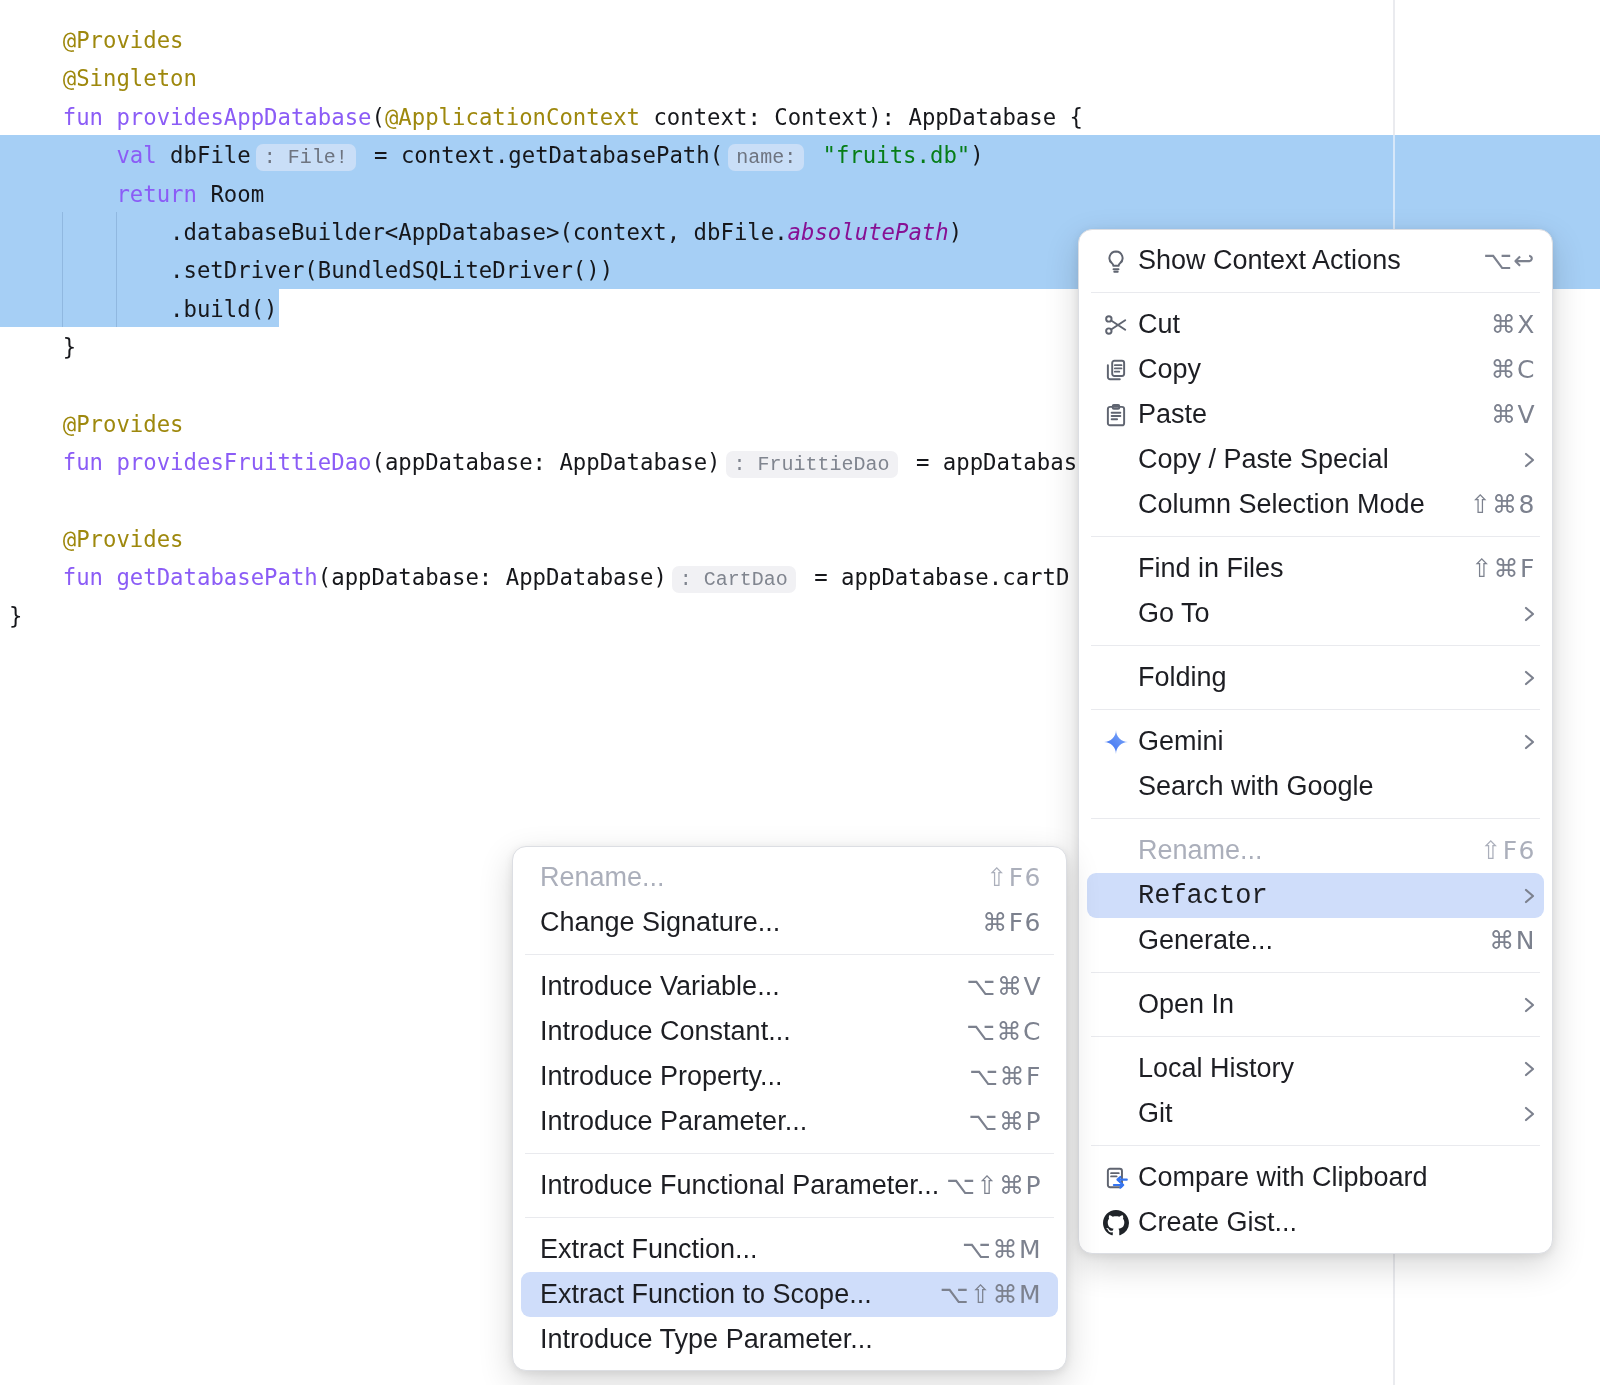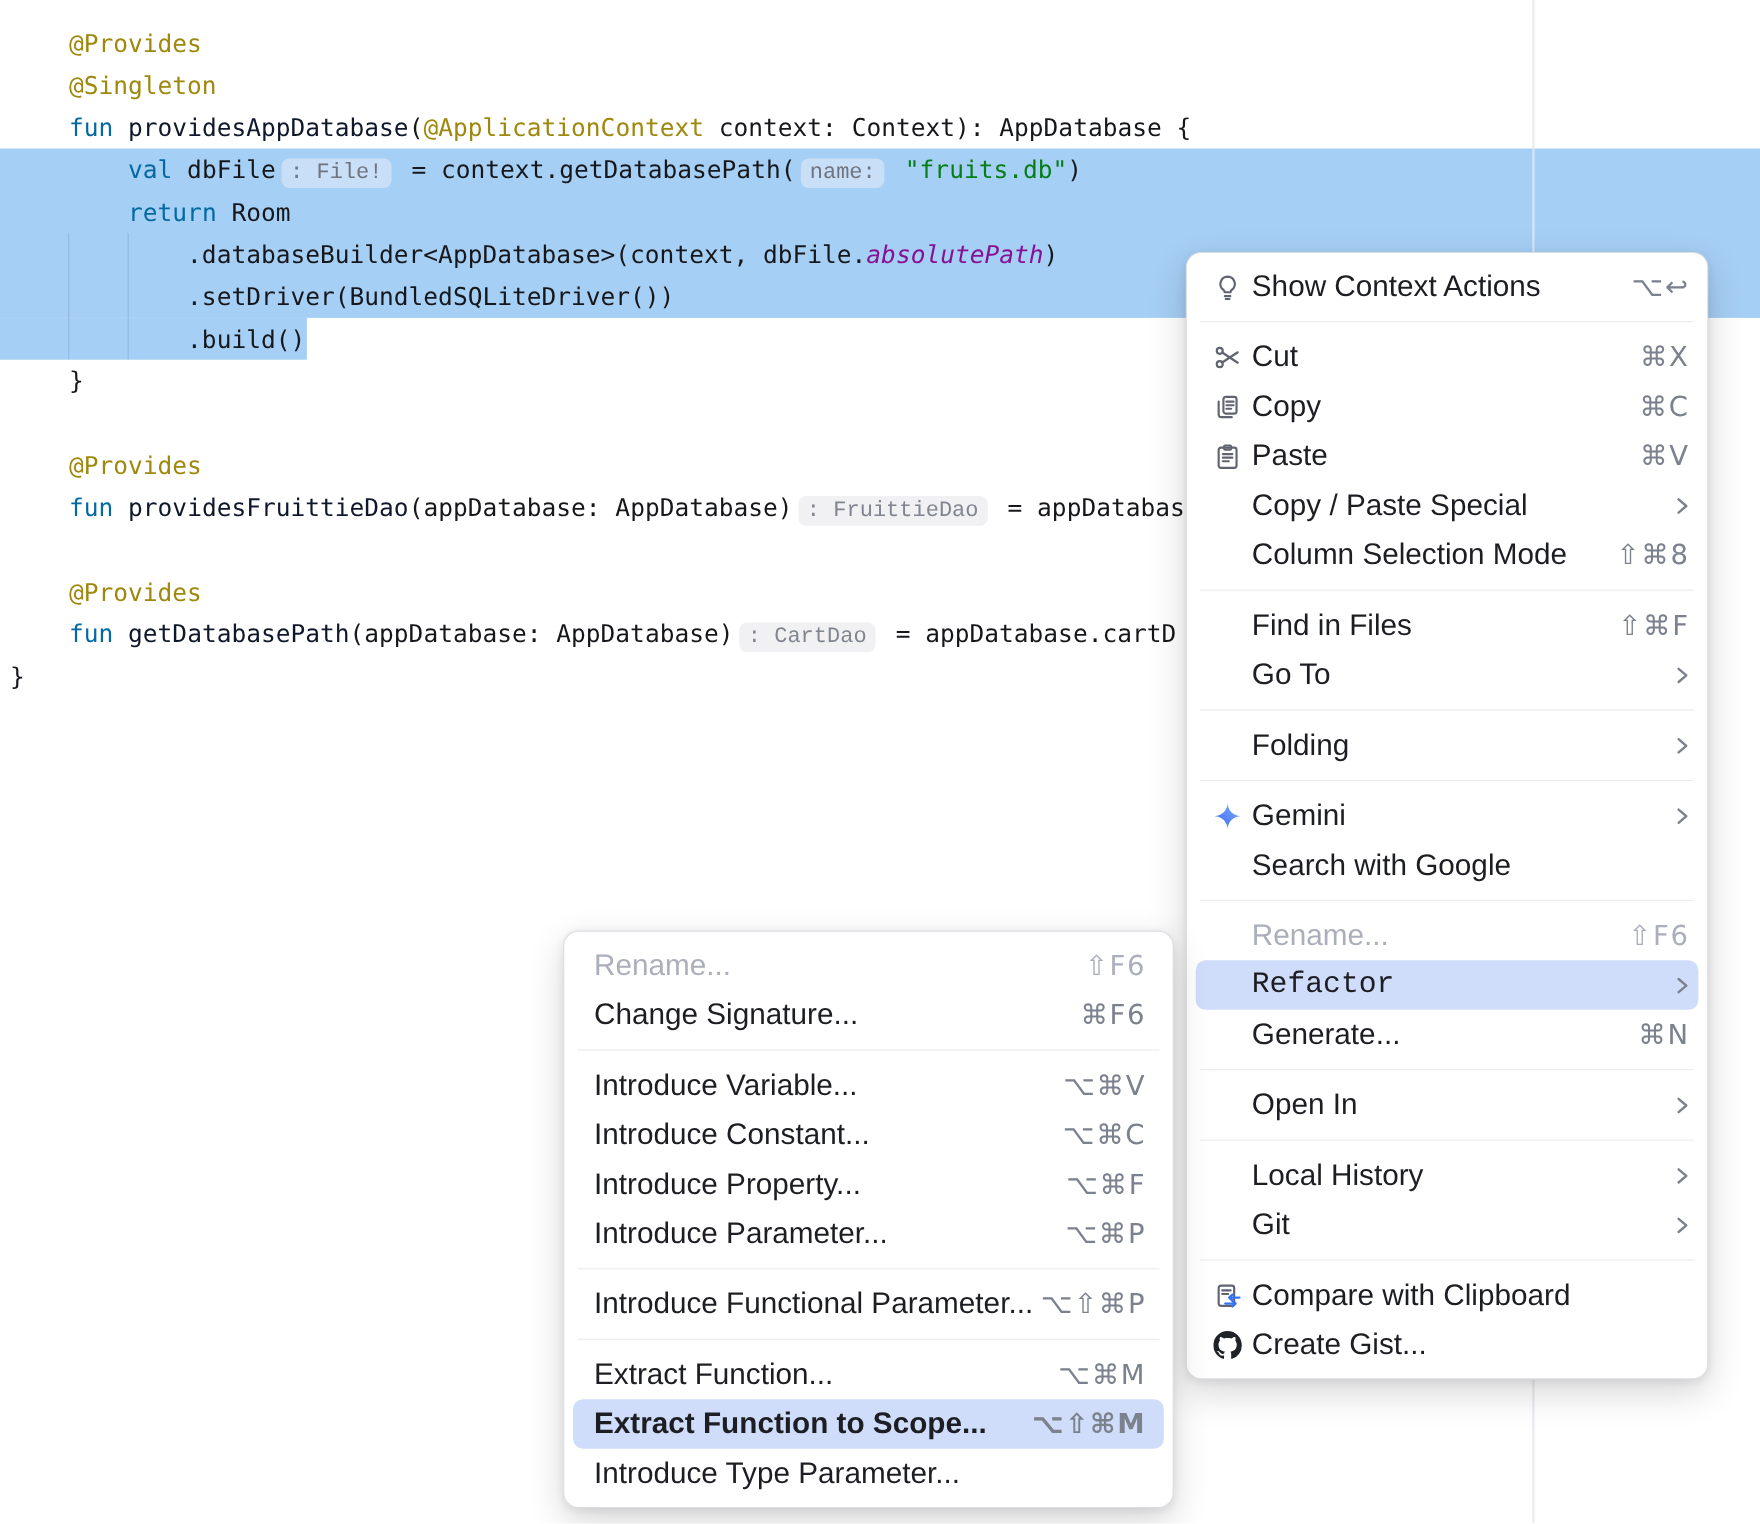--- a/index.html
+++ b/index.html
@@ -16,40 +16,40 @@
   #guide-top{left:1393px;top:0;height:135px;background:#EAEBEF;}
   #guide-mid{left:1393px;top:135px;height:161px;background:#D6E7F9;}
   #guide-bot{left:1393px;top:296px;height:1089px;background:#EAEBEF;}
   .iguide{position:absolute;width:1.5px;top:212px;height:115px;background:rgba(30,70,120,0.16);z-index:2;}
   #ig1{left:61.5px;} #ig2{left:115.5px;}
   #code{position:absolute;left:0;top:20px;right:0;z-index:3;margin:1px;}
   .code-line{
     white-space:pre;height:38.4px;line-height:38.4px;padding-left:8px;
     font-family:"DejaVu Sans Mono",monospace;font-size:22.3px;color:#16171B;
   }
-  .pl{color:#16171B}.kw{color:#0369a1}.ann{color:#9E880D}.fn{color:#0f172a}
+  .pl{color:#16171B}.kw{color:#8b5cf6}.ann{color:#9E880D}.fn{color:#8b5cf6}
   .str{color:#067D17}.prop{color:#871094;font-style:italic}
   .hint,.hint-sel{
     font-family:Liberation Mono, monospace;font-size:20px;color:#80858F;
     background:#F1F1F4;border-radius:7px;padding:2px 8px;margin:0 5px;
   }
   .hint-sel{background:#C9DEF7;color:#6E7480;}
   
   .menu{
     position:absolute;background:#ffffff;border:1px solid #DCDEE3;border-radius:14px;
     box-shadow:0 12px 34px rgba(0,0,0,0.16),0 2px 8px rgba(0,0,0,0.08);
     padding:8px 0;box-sizing:border-box;
   }
   #ctx-menu{left:1078px;top:229px;width:475px;z-index:10;}
   #sub-menu{left:512px;top:846px;width:555px;z-index:11;}
   .mi{display:flex;align-items:center;height:45px;padding:0 16px 0 23px;box-sizing:border-box;}
   #sub-menu .mi{padding:0 24px 0 27px;}
   .mi.hl{background:#CFDDFA;border-radius:9px;margin:0 8px;}
   #ctx-menu .mi.hl{padding-left:15px;padding-right:8px;font-family:Liberation Mono, monospace;}
-  #sub-menu .mi.hl{padding-left:19px;padding-right:16px;font-weight:bold;}
+  #sub-menu .mi.hl{padding-left:19px;padding-right:16px;}
   .ico{width:27px;height:27px;margin-right:9px;flex:none;display:flex;align-items:center;justify-content:center;}
   .lbl{font-size:27px;color:#1D1E23;white-space:nowrap;}
   .mi.dis .lbl,.mi.dis .sc{color:#ABAFBB;}
   .sc{margin-left:auto;font-family:"DejaVu Sans",sans-serif;font-size:25px;color:#7C818E;letter-spacing:1.5px;white-space:nowrap;}
   .chev{margin-left:auto;display:flex;align-items:center;}
   .sep{height:1px;background:#E9EAEE;margin:9px 12px;}
 </style>
 </head>
 <body>
 

